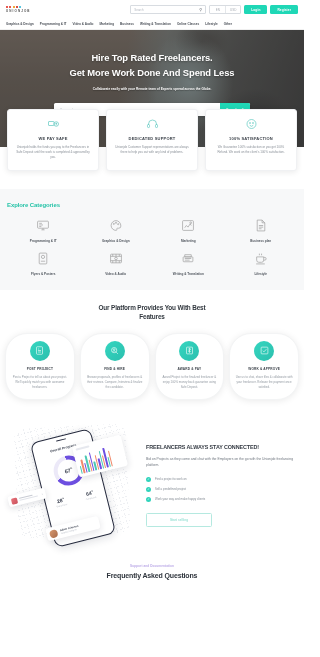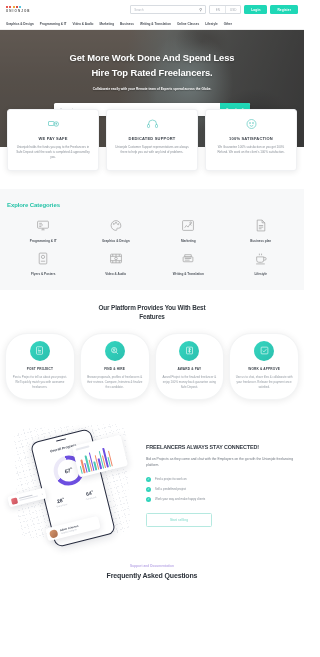--- a/index.html
+++ b/index.html
@@ -307,22 +307,22 @@
   <a>Writing &amp; Translation</a>
   <a>Online Classes</a>
   <a>Lifestyle</a>
   <a>Other</a>
 </div>
 
 <div class="hero">
   <div class="hero-img"></div>
   <div class="hero-overlay"></div>
   <div class="hero-inner">
+    <div class="hero-h1">Hire Top Rated Freelancers.</div>
     <div class="hero-h1">Get More Work Done And Spend Less</div>
-    <div class="hero-h1">Hire Top Rated Freelancers.</div>
     <div class="hero-sub">Collaborate easily with your Remote team of Experts spread across the Globe.</div>
     <div class="hero-search">
       <div class="ph">Keyword</div>
       <div class="go">
         <span>Search</span>
         <span>⚲</span>
       </div>
     </div>
   </div>
 </div>

